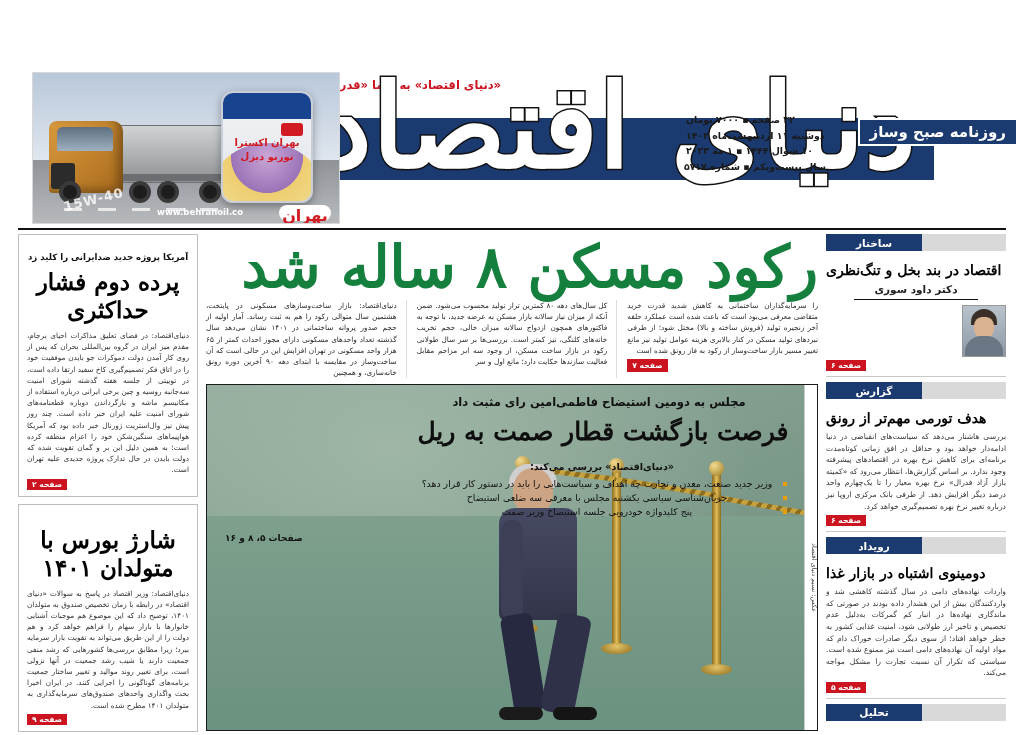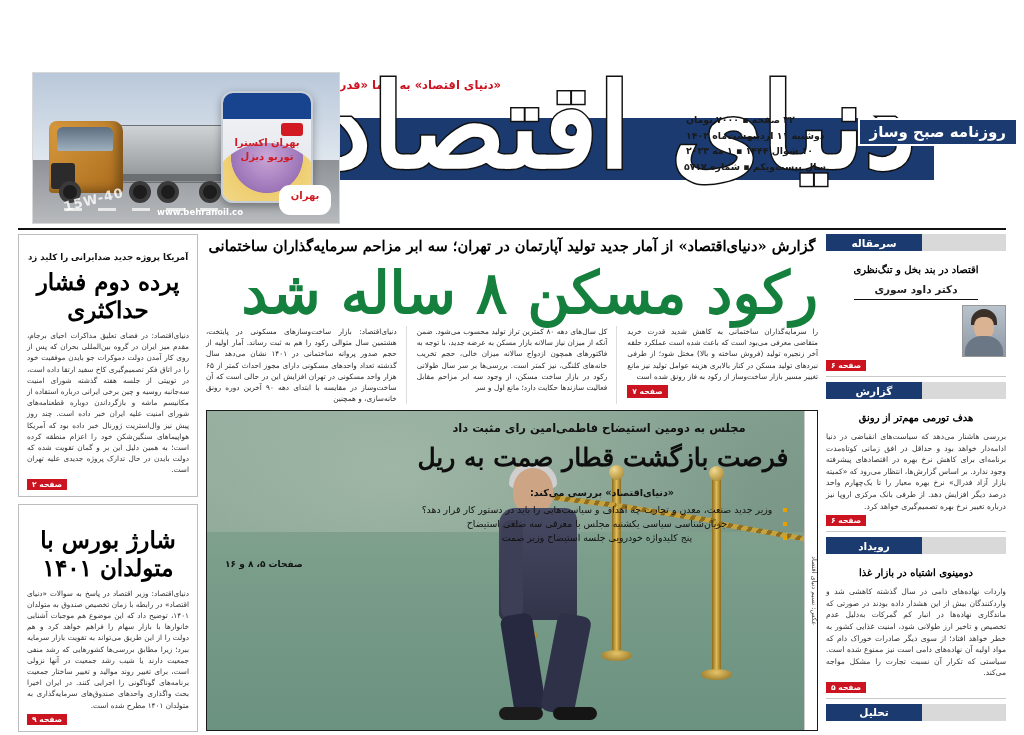--- a/index.html
+++ b/index.html
@@ -91,22 +91,22 @@
   .can .cap { position:absolute; top:0; left:0; right:0; height:26px; background:#18438e; }
   .can .swirl { position:absolute; bottom:-12px; left:-12px; right:-12px; height:70px;
     background:radial-gradient(ellipse at 50% 20%,#c49ad2 0%,#8e5fae 45%,#f0c95a 46%,#f6e08a 100%);
     border-radius:50% 50% 0 0 / 70% 70% 0 0; opacity:.85; }
   .can .logo-dot { position:absolute; top:30px; right:8px; width:22px; height:13px;
     background:#d11a22; border-radius:3px; }
   .can .t1, .can .t2 { position:absolute; right:6px; left:6px; text-align:center;
     color:#d11a22; font-weight:bold; font-size:10px; }
   .can .t1 { top:44px; } .can .t2 { top:58px; }
   .ad-url { position:absolute; right:96px; bottom:6px; color:#fff; font-size:8.5px; font-weight:bold; }
-  .ad-brand { position:absolute; right:8px; bottom:8px; width:52px; height:30px;
-    background:#fff; border-radius:11px; color:#d11a22; font-size:10px; font-weight:bold;
+  .ad-brand { position:absolute; right:8px; bottom:2px; width:52px; height:16px;
+    background:#fff; border-radius:11px; color:#d11a22; font-size:16px; font-weight:bold;
     text-align:center; line-height:22px; }
   .ad-wm { position:absolute; left:30px; bottom:16px; color:rgba(255,255,255,.8);
     font-size:13px; font-weight:bold; transform:rotate(-14deg); letter-spacing:1px; }
 
   .rule-top { position:absolute; top:228px; right:18px; left:18px; height:2px; background:#111; }
 
   
   .content {
     position:absolute; top:234px; right:18px; left:18px; bottom:4px;
     display:flex; flex-direction:row; gap:8px;
@@ -118,21 +118,21 @@
   
   .sec { border-bottom:1px solid #c8c8c8; padding-bottom:5px; margin-bottom:5px; }
   .sec:last-child { border-bottom:none; }
   .sec-label-row { display:flex; justify-content:flex-start; margin-bottom:4px; }
   .sec-label {
     background:#1b3a70; color:#fff; font-size:10.5px; font-weight:bold;
     padding:2.5px 16px; min-width:96px; text-align:center;
   }
   .sec-label-row .filler { flex:1 1 auto; background:#d9d9d9; margin-left:0; }
   .sec-title {
-    font-size:10px; font-weight:bold; text-align:center; line-height:20px;
+    font-size:14px; font-weight:bold; text-align:left; line-height:20px;
     margin:9px 0 3px 0; color:#000;
     font-family:"DejaVu Serif","Liberation Serif",serif;
   }
   .sec-author {
     font-size:10.5px; font-weight:bold; text-align:center; color:#222;
     border-bottom:1.6px solid #111; padding-bottom:4px; margin:0 28px 5px 28px;
   }
   .sec-body {
     font-size:7.6px; line-height:11.6px; text-align:justify; color:#333;
     direction:rtl;
@@ -311,21 +311,21 @@
 
   <div class="rule-top"></div>
 
   <div class="content">
 
     <div class="col-right">
 
       <div class="sec">
         <div class="sec-label-row">
           <div class="filler"></div>
-          <div class="sec-label">سرمقاله</div>
+          <div class="sec-label">ساختار</div>
         </div>
         <div class="sec-title">اقتصاد در بند بخل و تنگ‌نظری</div>
         <div class="sec-author">دکتر داود سوری</div>
         <div class="with-photo">
           <div class="author-photo">
             <div class="hair"></div>
             <div class="face"></div>
             <div class="body"></div>
           </div>
         </div>
@@ -362,21 +362,20 @@
         <div class="sec-label-row">
           <div class="filler"></div>
           <div class="sec-label">تحلیل</div>
         </div>
 
       </div>
 
     </div>
 
     <div class="col-center">
-      <div class="kicker">گزارش «دنیای‌اقتصاد» از آمار جدید تولید آپارتمان در تهران؛ سه ابر مزاحم سرمایه‌گذاران ساختمانی</div>
       <div class="headline">رکود مسکن ۸ ساله شد</div>
 
       <div class="lede">
         <div class="lcol">
           <span>را سرمایه‌گذاران ساختمانی به کاهش شدید قدرت خرید متقاضی معرفی می‌بود است که باعث شده است عملکرد حلقه آخر زنجیره تولید (فروش ساخته و بالا) مختل شود؛ از طرفی نبردهای تولید مسکن در کنار بالابری هزینه عوامل تولید نیز مانع تغییر مسیر بازار ساخت‌وساز از رکود به فاز رونق شده است</span>
           <div class="badge-row">
             <span class="page-badge">صفحه ۷</span>
           </div>
         </div>
         <div class="lcol">کل سال‌های دهه ۸۰ کمترین تراز تولید محسوب می‌شود. ضمن آنکه از میزان نیاز سالانه بازار مسکن به عرضه جدید، با توجه به فاکتورهای همچون ازدواج سالانه میزان خالی، حجم تخریب خانه‌های کلنگی، نیز کمتر است. بررسی‌ها بر سر سال طولانی رکود در بازار ساخت مسکن، از وجود سه ابر مزاحم مقابل فعالیت سازندها حکایت دارد؛ مانع اول و سر</div>

